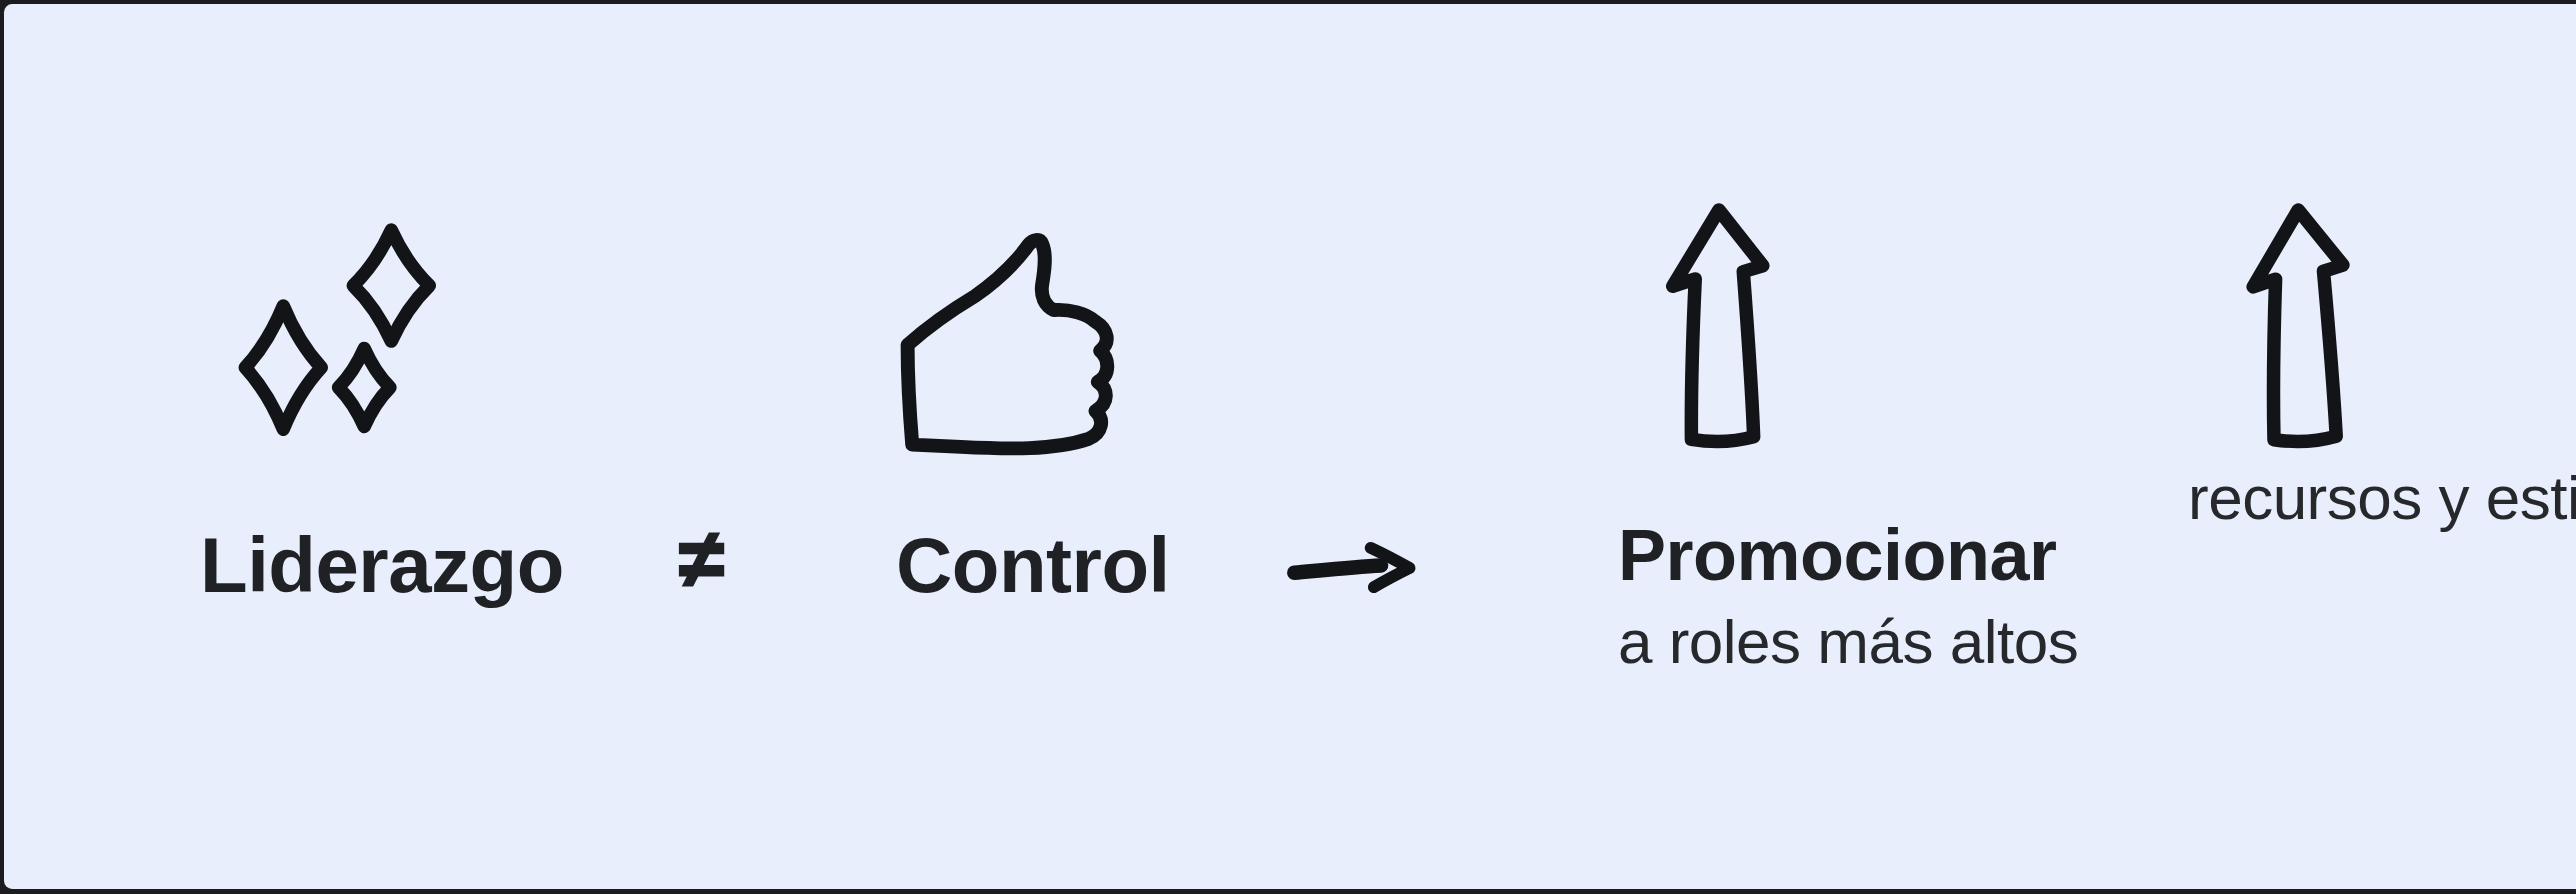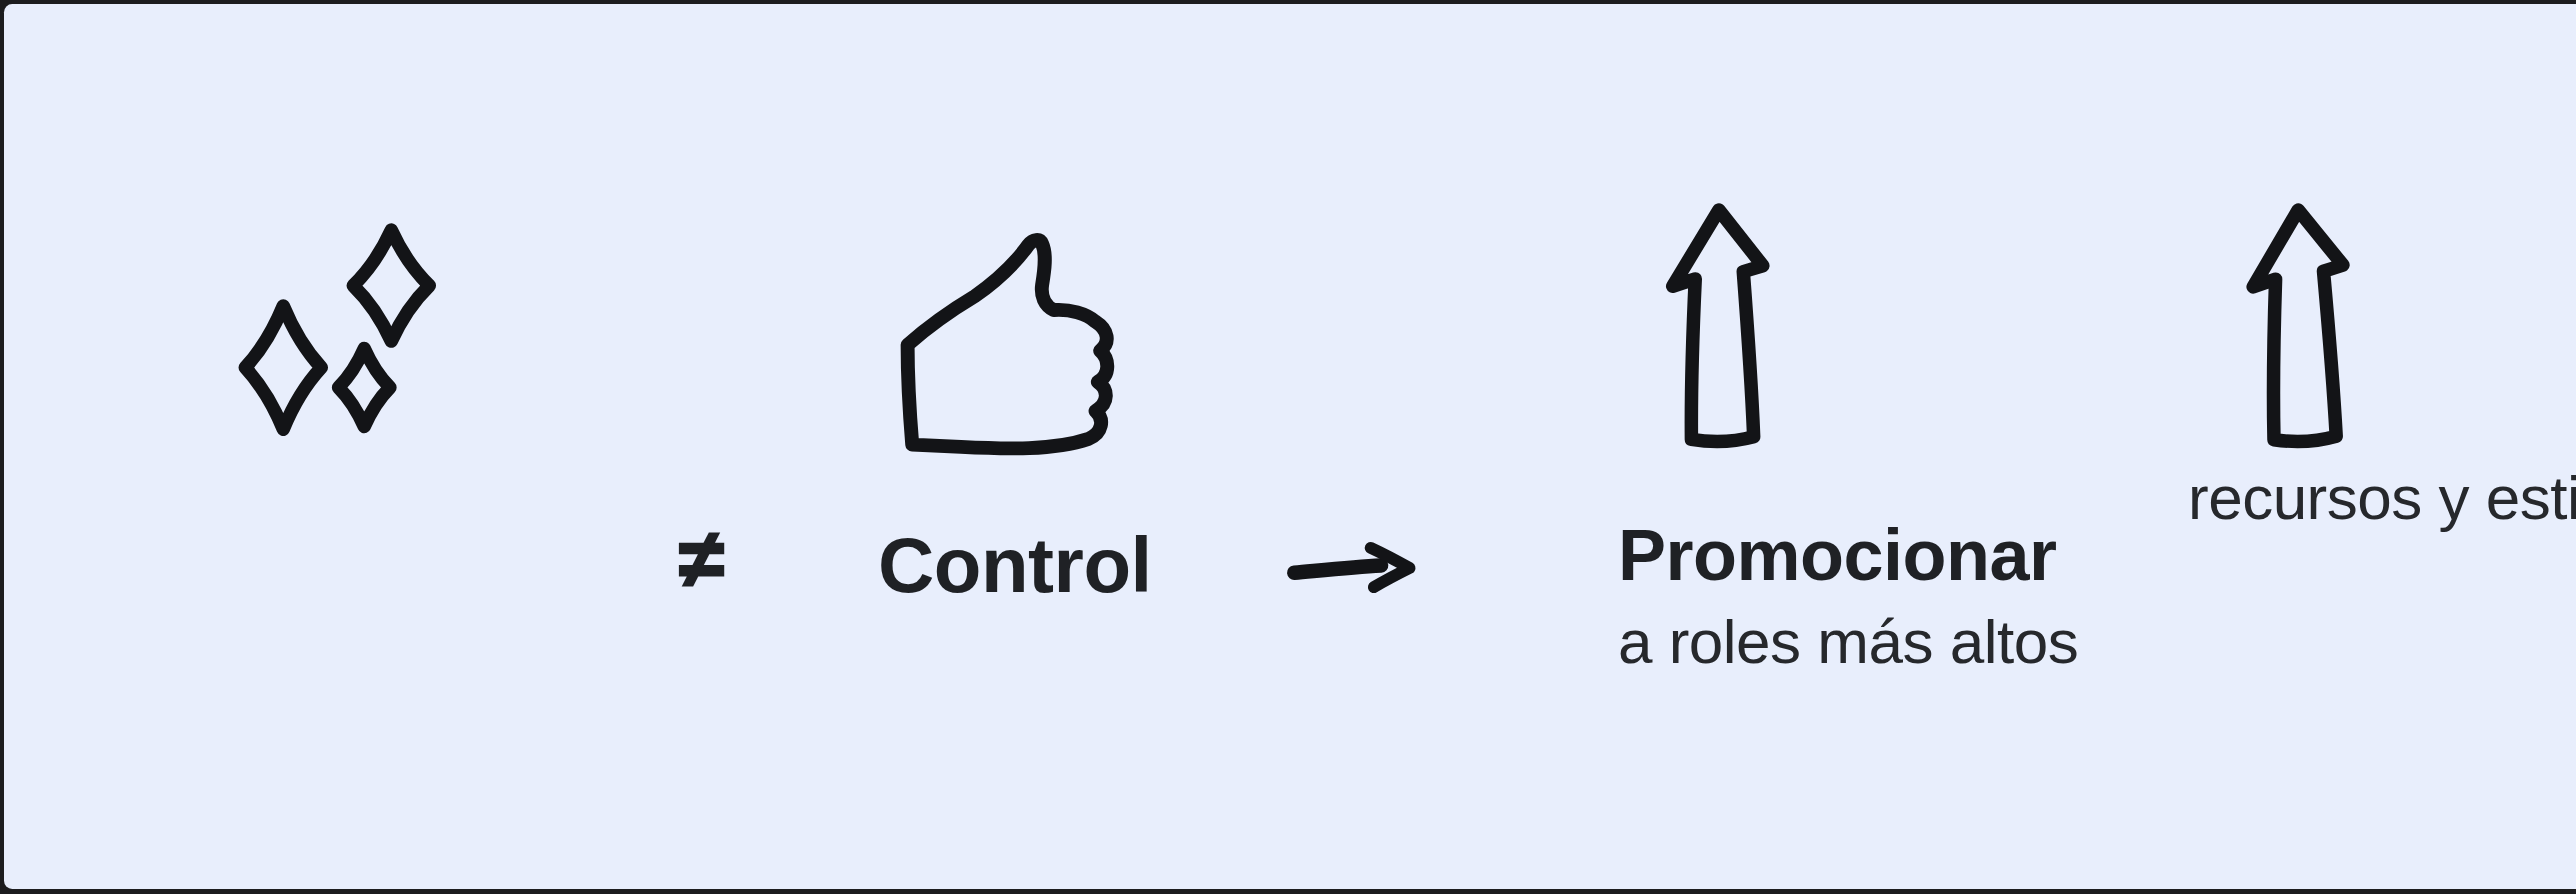--- a/index.html
+++ b/index.html
@@ -28,21 +28,21 @@
 
   
   .sparkles{position:absolute;left:238px;top:222px;width:199px;height:214px;}
   .thumb{position:absolute;left:896px;top:233px;width:232px;height:226px;}
   .big-term{
     position:absolute;top:526px;
     font-size:78px;font-weight:700;line-height:1;
     letter-spacing:-0.5px;color:var(--ink);white-space:nowrap;
   }
   .term-left{left:200px;}
-  .term-right{left:878px;}
+  .term-right{left:896px;}
   .neq{
     position:absolute;left:679px;top:518px;
     font-size:82px;font-weight:700;line-height:1;color:var(--ink);
     -webkit-text-stroke:2.6px currentColor;
   }
   .conn-arrow{position:absolute;left:1287px;top:541px;width:137px;height:52px;}
 
   
   .col{position:absolute;top:207px;display:flex;flex-direction:column;align-items:flex-start;}
   .col-1{left:1618px;}
@@ -69,20 +69,21 @@
 <div class="layer">
 
   <svg class="sparkles" viewBox="0 0 193 208" fill="none" aria-label="sparkles-icon">
     <g stroke="currentColor" stroke-width="13" stroke-linecap="round" stroke-linejoin="round">
       <path d="M 148.8 7.8 Q 163.6 40.2 185.8 61.8 Q 163.6 83.4 148.8 115.8 Q 134.0 83.4 111.8 61.8 Q 134.0 40.2 148.8 7.8 Z"></path>
       <path d="M 43.8 81.5 Q 58.6 117.5 80.8 141.5 Q 58.6 165.5 43.8 201.5 Q 29.0 165.5 6.8 141.5 Q 29.0 117.5 43.8 81.5 Z"></path>
       <path d="M 122.5 122.8 Q 132.5 145.6 147.5 160.8 Q 132.5 176.0 122.5 198.8 Q 112.5 176.0 97.5 160.8 Q 112.5 145.6 122.5 122.8 Z"></path>
     </g>
   </svg>
 
+  <div class="big-term term-left">Liderazgo</div>
 
   <span class="neq">≠</span>
 
   <div class="big-term term-right">Control</div>
 
   <svg class="thumb" viewBox="0 0 100 97" fill="none" aria-label="thumbs-up-icon">
     <path stroke="currentColor" stroke-width="6" stroke-linecap="round" stroke-linejoin="round" d="M 5 48
          C 14 40, 24 33, 34 27
          C 44 20, 52 12, 57 5
          C 59 2.5, 62 2, 63 4.5

